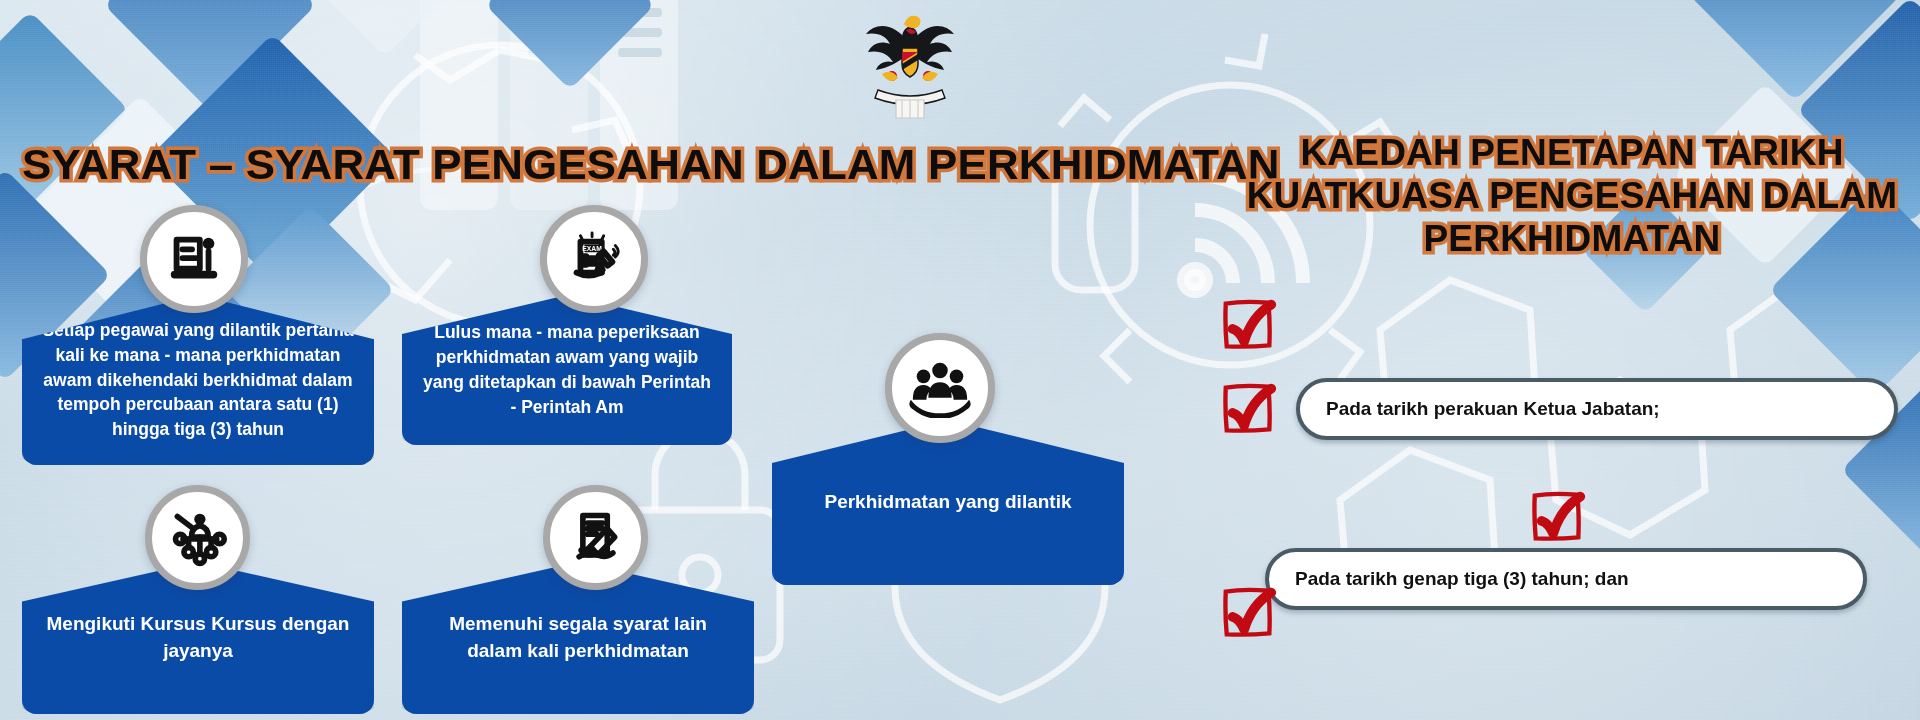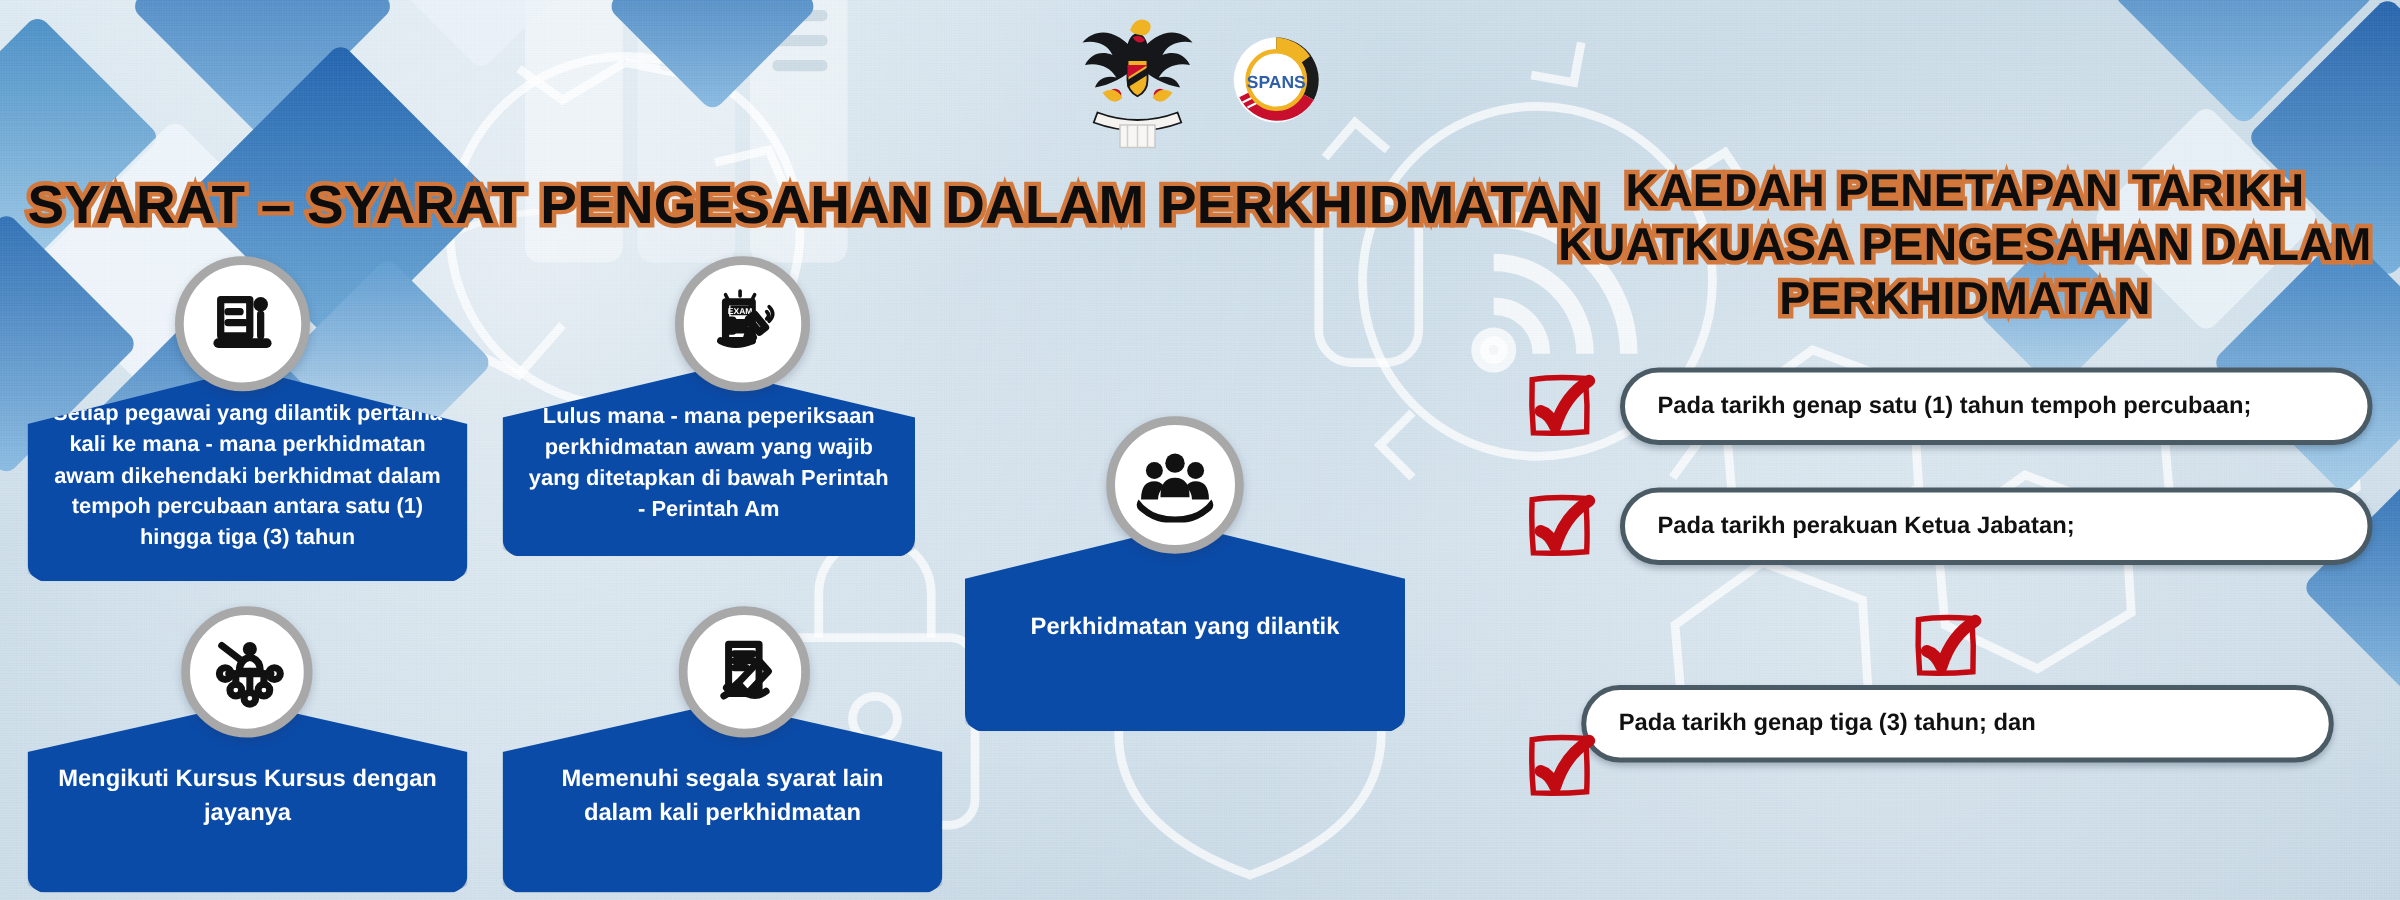--- a/index.html
+++ b/index.html
@@ -251,34 +251,20 @@
 
       <path d="M18 82 q32 12 64 0 l3 8 q-35 13 -70 0 Z" fill="#f5f3ef" stroke="#15171a" stroke-width="1.4"></path>
 
       <path d="M36 92 h28 v18 h-28 Z" fill="#f7f6f3" stroke="#c9c9c9" stroke-width="1.2"></path>
       <g stroke="#cfcfcf" stroke-width="1.2">
         <path d="M42 92 v18 M50 92 v18 M58 92 v18"></path>
       </g>
     </svg>
   </div>
 
-  <div class="logo" style="left:975px; top:28px;">
-    <svg width="92" height="72" viewBox="0 0 92 72">
-      <circle cx="46" cy="36" r="34" fill="#ffffff"></circle>
-      <path d="M46 2 a34 34 0 0 1 30 50 l-9 -5 A24 24 0 0 0 46 12 Z" fill="#1b1b1b"></path>
-      <path d="M76 52 a34 34 0 0 1 -60 -3 l9 -5 a24 24 0 0 0 42 3 Z" fill="#c8102e"></path>
-      <path d="M46 2 a34 34 0 0 1 27 15 l-8 6 A24 24 0 0 0 46 12 Z" fill="#f0b323"></path>
-      <g stroke="#ffffff" stroke-width="1.6">
-        <path d="M14 44 l10 -5 M16 49 l10 -5 M19 54 l10 -5 M23 58 l10 -5"></path>
-      </g>
-      <circle cx="46" cy="36" r="23" fill="none" stroke="#f0b323" stroke-width="3.5"></circle>
-      <circle cx="46" cy="36" r="19" fill="#ffffff"></circle>
-      <text x="46" y="42" text-anchor="middle" font-family="'Liberation Sans',sans-serif" font-size="14" font-weight="700" fill="#2f5fa8">SPANS</text>
-    </svg>
-  </div>
 
   <div class="title" id="title-left">SYARAT – SYARAT PENGESAHAN DALAM PERKHIDMATAN</div>
 
   <div class="title" id="title-right">
     <div>KAEDAH PENETAPAN TARIKH</div>
     <div>KUATKUASA PENGESAHAN DALAM</div>
     <div>PERKHIDMATAN</div>
   </div>
 
   <div class="bubble" style="left:140px; top:205px; width:108px; height:108px;">
@@ -364,26 +350,23 @@
     <span class="txt">Memenuhi segala syarat lain dalam kali perkhidmatan</span>
   </div>
 
   <div class="check-row" style="left:1218px; top:294px; width:680px;">
     <div class="checkbox">
       <svg width="62" height="62" viewBox="0 0 64 64">
         <path d="M8 10 q18 -3 44 -1 q2 22 1 44 q-22 2 -44 1 q-2 -22 -1 -44 Z" fill="none" stroke="#c20a13" stroke-width="4.5" stroke-linecap="round"></path>
         <path d="M15 36 q7 2 12 13 q8 -26 28 -38" fill="none" stroke="#c20a13" stroke-width="10" stroke-linecap="round" stroke-linejoin="round"></path>
       </svg>
     </div>
-    <div class="pill" style="margin-left:16px; width:602px; height:62px;">
-      <span class="ptxt">Pada tarikh genap satu (1) tahun tempoh percubaan;</span>
-    </div>
-  </div>
-
-  <div class="check-row" style="left:1218px; top:390px; width:680px;">
+  </div>
+
+  <div class="check-row" style="left:1218px; top:378px; width:680px;">
     <div class="checkbox">
       <svg width="62" height="62" viewBox="0 0 64 64">
         <path d="M8 10 q18 -3 44 -1 q2 22 1 44 q-22 2 -44 1 q-2 -22 -1 -44 Z" fill="none" stroke="#c20a13" stroke-width="4.5" stroke-linecap="round"></path>
         <path d="M15 36 q7 2 12 13 q8 -26 28 -38" fill="none" stroke="#c20a13" stroke-width="10" stroke-linecap="round" stroke-linejoin="round"></path>
       </svg>
     </div>
     <div class="pill" style="margin-left:16px; width:602px; height:62px;">
       <span class="ptxt">Pada tarikh perakuan Ketua Jabatan;</span>
     </div>
   </div>

